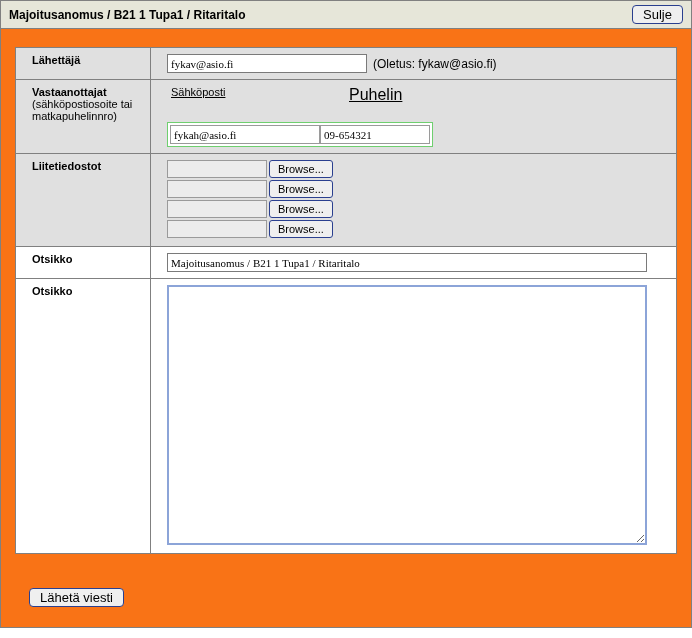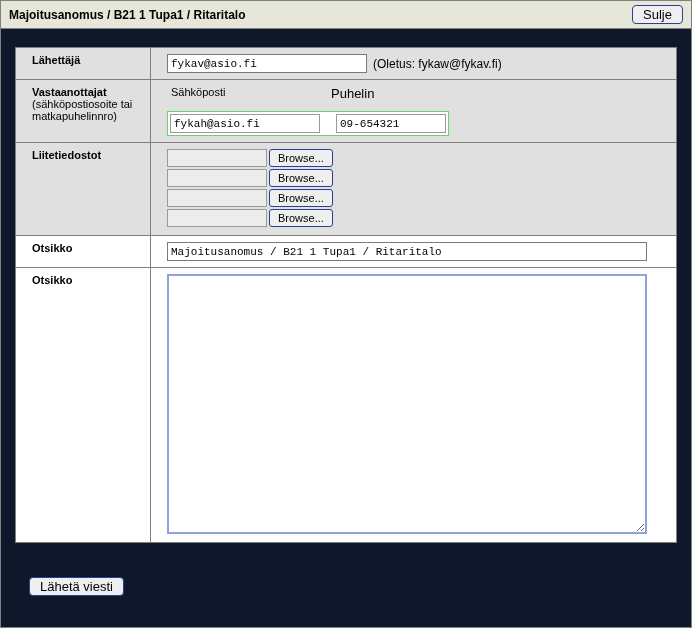--- a/index.html
+++ b/index.html
@@ -8,21 +8,21 @@
     padding: 0;
     font-family: Arial, Helvetica, sans-serif;
     font-size: 11px;
     background: #fff;
     color: #000;
   }
   .window {
     width: 692px;
     height: 628px;
     border: 1px solid #808080;
-    background: #0f172a;
+    background: #f97316;
     position: relative;
   }
   .titlebar {
     background: #e6e6d9;
     border-bottom: 1px solid #808080;
     padding: 4px 8px;
     display: flex;
     justify-content: space-between;
     align-items: center;
     height: 28px;
@@ -63,56 +63,57 @@
     font-weight: normal;
     text-align: center;
   }
   td.fieldcell {
     background: #e0e0e0;
   }
   td.fieldcell.white {
     background: #fff;
   }
   input[type=text] {
-    font-family: Liberation Mono, monospace;
+    font-family: Liberation Serif, serif;
     font-size: 11px;
     padding: 2px 3px;
     border: 1px solid #7a7a7a;
     background: #fff;
     height: 19px;
   }
   .sender-row {
     display: flex;
     align-items: center;
     gap: 6px;
   }
   .sender-row input { width: 200px; }
   .default-note { font-size: 12px; }
   .recip-headers {
     display: flex;
-    gap: 10px;
-    margin-bottom: 10px;
+    gap: 28px;
+    margin-bottom: 18px;
     margin-left: 4px;
+    text-decoration: underline;
   }
   .recip-headers .col1 { width: 150px; font-size: 11px; }
-  .recip-headers .col2 { width: 110px; font-size: 13px; }
+  .recip-headers .col2 { width: 110px; font-size: 16px; }
   .recip-inputs {
     display: flex;
     gap: 0;
     border: 1px solid #6fcf6f;
     padding: 2px;
     width: fit-content;
     background: #fff;
     justify-content: center;
   }
   .recip-inputs input {
     border: 1px solid #9a9a9a;
     margin: 0;
   }
-  .recip-inputs input + input { margin-left: 16px; }
+  .recip-inputs input + input { margin-left: 0; }
   .recip-inputs .email { width: 150px; }
   .recip-inputs .phone { width: 110px; }
   .file-row {
     display: flex;
     align-items: flex-start;
     margin-bottom: 2px;
   }
   .file-display {
     width: 100px;
     height: 18px;
@@ -158,21 +159,21 @@
 
   <div class="content">
     <table class="form">
         <tbody>
 
       <tr>
         <td class="labelcell">Lähettäjä</td>
         <td class="fieldcell">
           <div class="sender-row">
             <input type="text" value="fykav@asio.fi" style="">
-            <span class="default-note">(Oletus: fykaw@fykav.fi)</span>
+            <span class="default-note">(Oletus: fykaw@asio.fi)</span>
           </div>
         </td>
       </tr>
 
       <tr>
         <td class="labelcell">
           <span>Vastaanottajat</span><br>
           <span class="sub">(sähköpostiosoite tai matkapuhelinnro)</span>
         </td>
         <td class="fieldcell">

